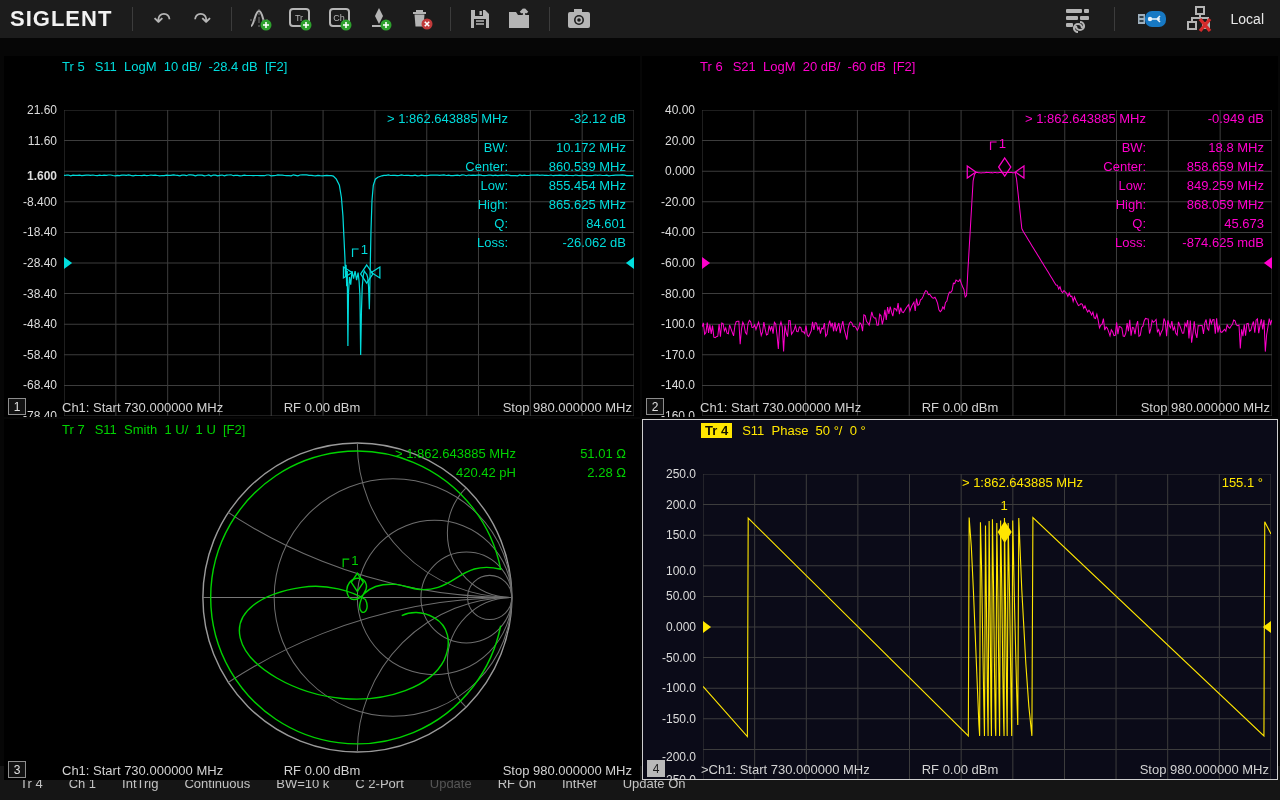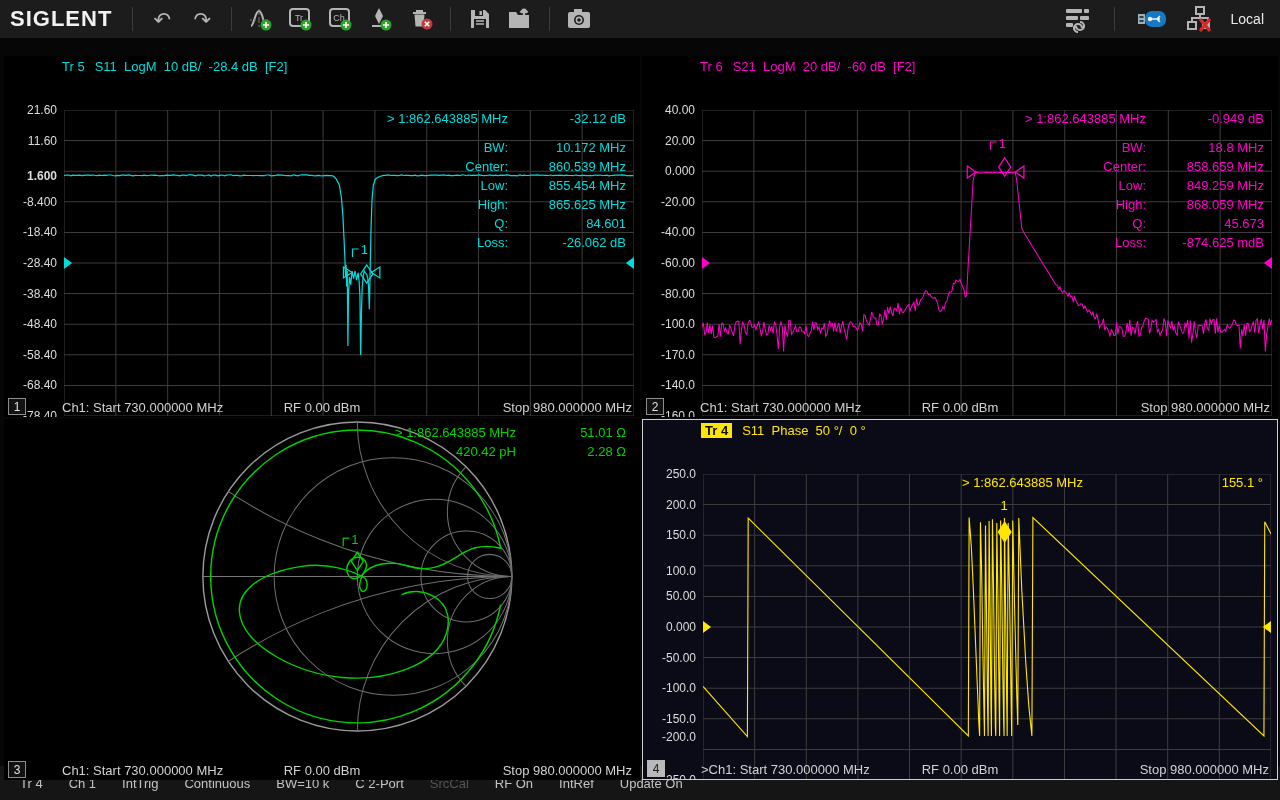--- a/index.html
+++ b/index.html
@@ -298,20 +298,21 @@
     </div>
     <div class="pfooter">
       <span class="pnum">2</span>
       <span class="f-start">Ch1: Start 730.000000 MHz</span>
       <span class="f-rf">RF 0.00 dBm</span>
       <span class="f-stop">Stop 980.000000 MHz</span>
     </div>
   </div>
 
   <div class="panel p3">
+    <div class="ptitle"><span>Tr 7</span><span>S11  Smith  1 U/  1 U  [F2]</span></div>
     <div class="smith-wrap">
       <svg viewBox="0 0 630 316" preserveAspectRatio="none">
         <defs>
             <clipPath id="smclip">
               <circle cx="350" cy="156" r="153"></circle>
             </clipPath>
           </defs>
         <circle cx="350" cy="156" r="153" fill="none" stroke="#9a9a9a" stroke-width="1.4"></circle>
         <line x1="197" y1="156" x2="503" y2="156" stroke="#787878" stroke-width="1"></line>
         <g fill="none" stroke="#6e6e6e" stroke-width="1">
@@ -362,21 +363,21 @@
       <div class="yaxis">
           <span class="ytick" style="top: 5px;">250.0</span>
           <span class="ytick" style="top: 35.6px;">200.0</span>
           <span class="ytick" style="top: 66.2px;">150.0</span>
           <span class="ytick" style="top: 102px;">100.0</span>
           <span class="ytick" style="top: 127.4px;">50.00</span>
           <span class="ytick" style="top: 158px;">0.000</span>
           <span class="ytick" style="top: 188.6px;">-50.00</span>
           <span class="ytick" style="top: 219.2px;">-100.0</span>
           <span class="ytick" style="top: 249.8px;">-150.0</span>
-          <span class="ytick" style="top: 268px;">-200.0</span>
+          <span class="ytick" style="top: 288px;">-200.0</span>
           <span class="ytick" style="top: 311px;">-250.0</span>
         </div>
       <div class="plot-main">
         <svg class="rect" viewBox="0 0 563 306" preserveAspectRatio="none">
           <g class="gridlines">
               <line x1="0" x2="563" y1="0.0" y2="0.0" stroke="#3d3d3d"></line>
               <line x1="0" x2="563" y1="30.6" y2="30.6" stroke="#3d3d3d"></line>
               <line x1="0" x2="563" y1="61.2" y2="61.2" stroke="#3d3d3d"></line>
               <line x1="0" x2="563" y1="91.8" y2="91.8" stroke="#3d3d3d"></line>
               <line x1="0" x2="563" y1="122.4" y2="122.4" stroke="#3d3d3d"></line>
@@ -421,17 +422,17 @@
 
 </div>
 
 <div class="statusbar">
     <span class="sb-item">Tr 4</span>
     <span class="sb-item">Ch 1</span>
     <span class="sb-item">IntTrig</span>
     <span class="sb-item">Continuous</span>
     <span class="sb-item">BW=10 k</span>
     <span class="sb-item">C 2-Port</span>
-    <span class="sb-item dim">SrcCal</span>
+    <span class="sb-item dim">Update</span>
     <span class="sb-item">RF On</span>
     <span class="sb-item">IntRef</span>
     <span class="sb-item">Update On</span>
   </div>
 
 </body></html>

